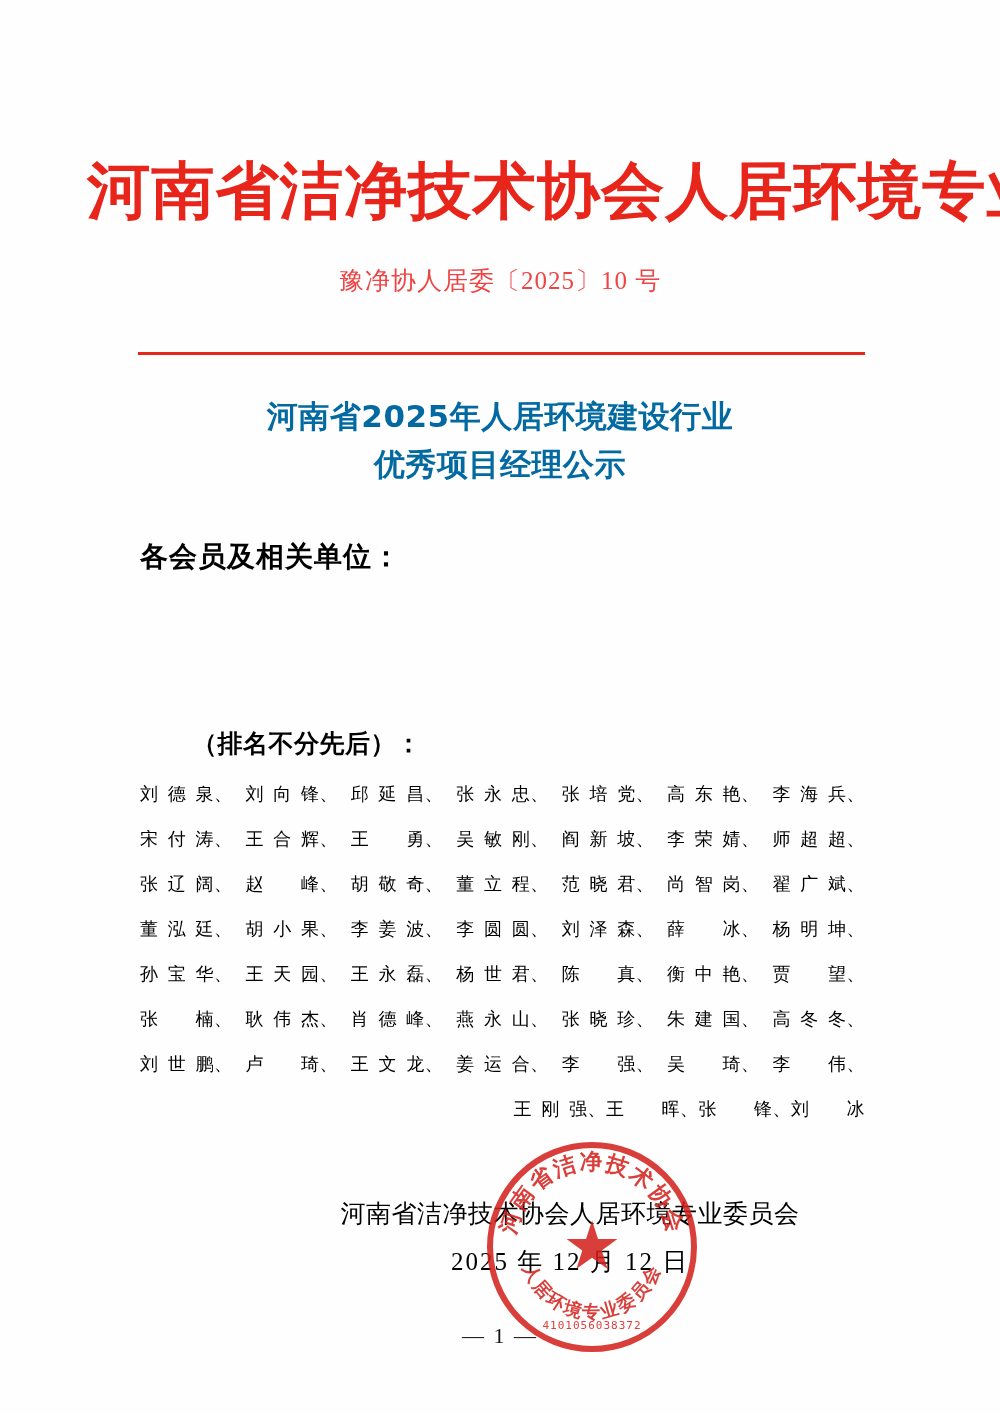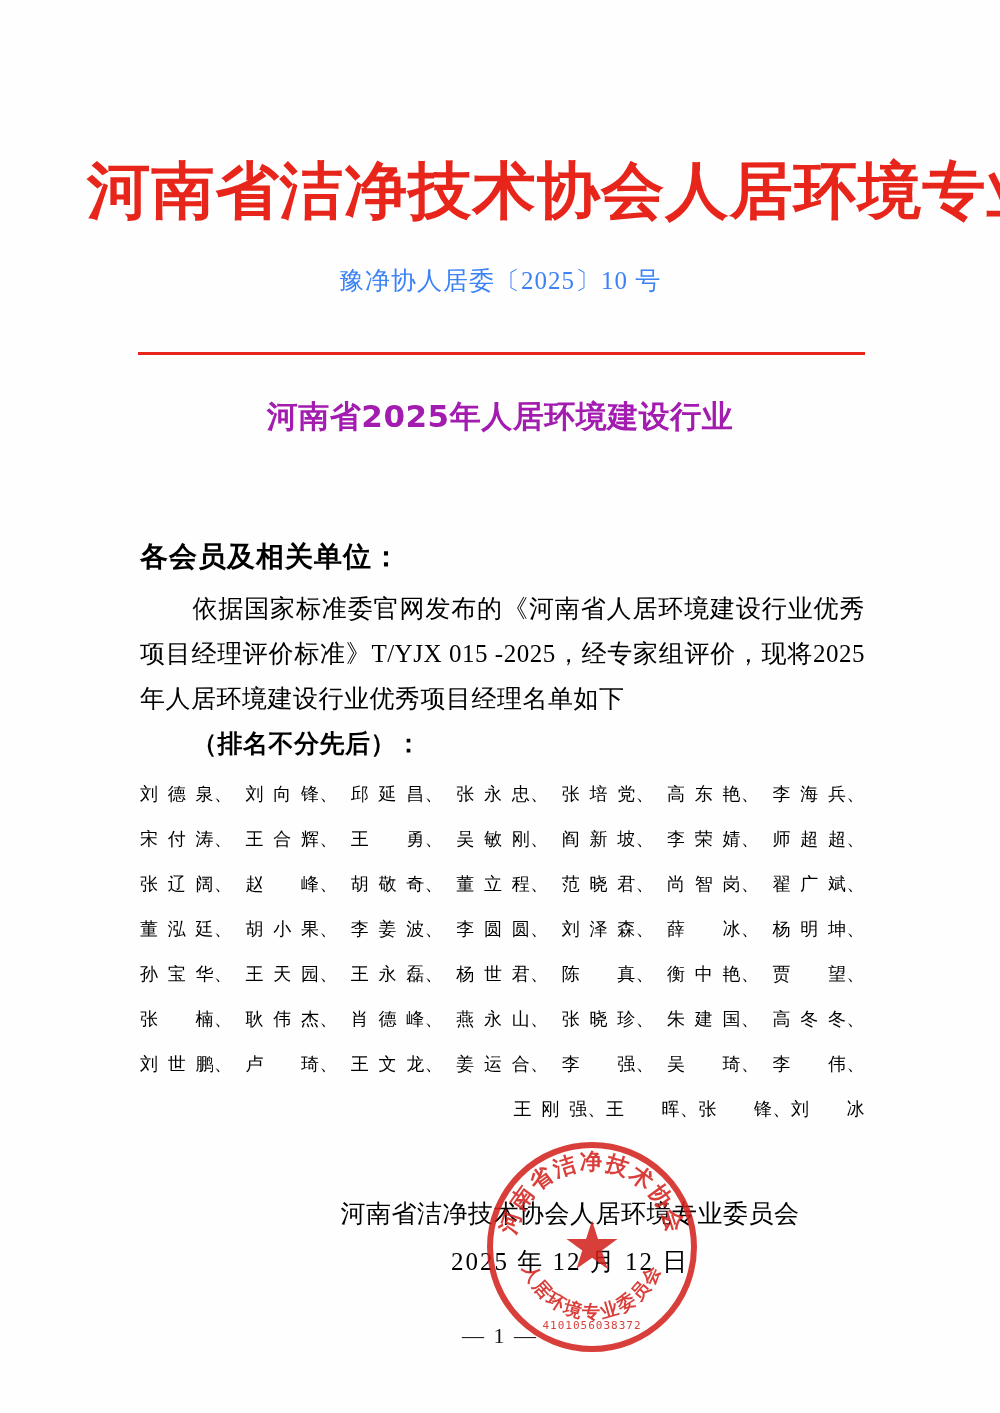--- a/index.html
+++ b/index.html
@@ -39,21 +39,21 @@
     line-height: 1.0;
     color: #e8251b;
     letter-spacing: 1px;
     white-space: nowrap;
     transform: scaleX(1.02);
   }
   .doc-number {
     margin-top: 42px;
     font-size: 25px;
     letter-spacing: 1px;
-    color: #3b82f6;
+    color: #ef4444;
     font-family: "Liberation Serif", serif;
   }
   .red-rule {
     position: absolute;
     left: 138px;
     top: 352px;
     width: 727px;
     height: 3px;
     background: #e8251b;
   }
@@ -63,21 +63,21 @@
     position: absolute;
     left: 140px;
     top: 392px;
     width: 720px;
     text-align: center;
     font-family: "DejaVu Sans", "Liberation Sans", sans-serif;
     font-weight: bold;
     font-size: 31px;
     line-height: 1.55;
     letter-spacing: 0.5px;
-    color: #a21caf;
+    color: #0369a1;
   }
 
   
   .salutation {
     position: absolute;
     left: 140px;
     top: 538px;
     font-family: "DejaVu Sans", "Liberation Sans", sans-serif;
     font-weight: bold;
     font-size: 28px;
@@ -209,25 +209,25 @@
 
   <div class="doc-header">
     <div class="org-title">河南省洁净技术协会人居环境专业委员会</div>
     <div class="doc-number">豫净协人居委〔2025〕10 号</div>
   </div>
 
   <div class="red-rule"></div>
 
   <div class="doc-title">
     <div>河南省2025年人居环境建设行业</div>
+    <div>优秀项目经理公示</div>
   </div>
 
   <div class="salutation">各会员及相关单位：</div>
 
-  <div class="para p1"><span class="indent"></span><span>依据国家标准委官网发布的《河南省人居环境建设行业优秀项目经理评价标准》T/YJX 015 -2025，经专家组评价，现将2025年人居环境建设行业优秀项目经理名单如下</span></div>
 
   <div class="ranking-note"><span class="indent"></span><span>（排名不分先后）：</span></div>
 
   <div class="name-list">
       <div class="name-row">
         <span class="name-cell"><span class="nm">刘德泉</span><span>、</span></span>
         <span class="name-cell"><span class="nm">刘向锋</span><span>、</span></span>
         <span class="name-cell"><span class="nm">邱延昌</span><span>、</span></span>
         <span class="name-cell"><span class="nm">张永忠</span><span>、</span></span>
         <span class="name-cell"><span class="nm">张培党</span><span>、</span></span>

